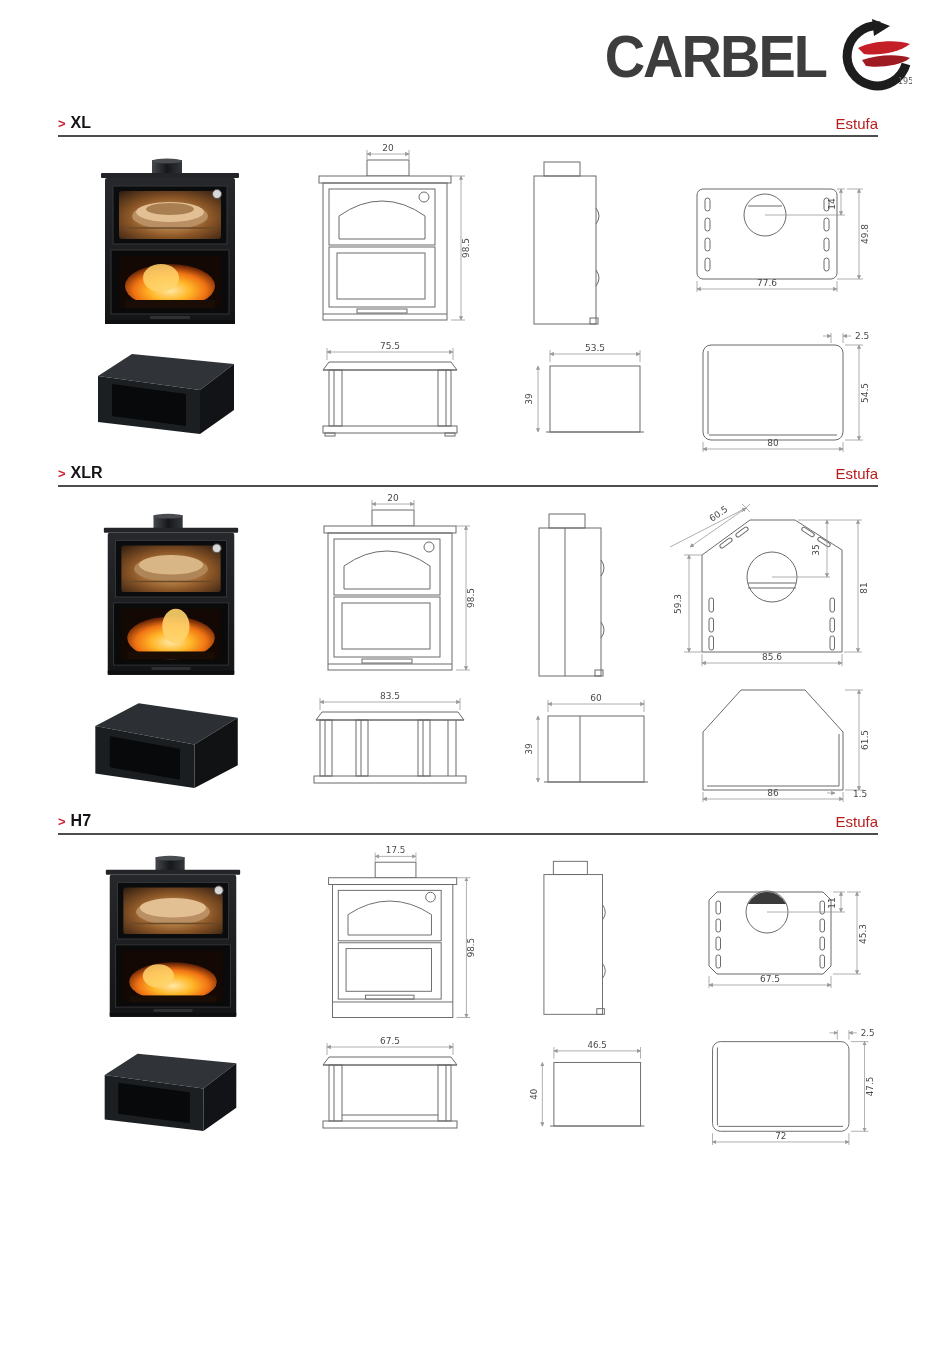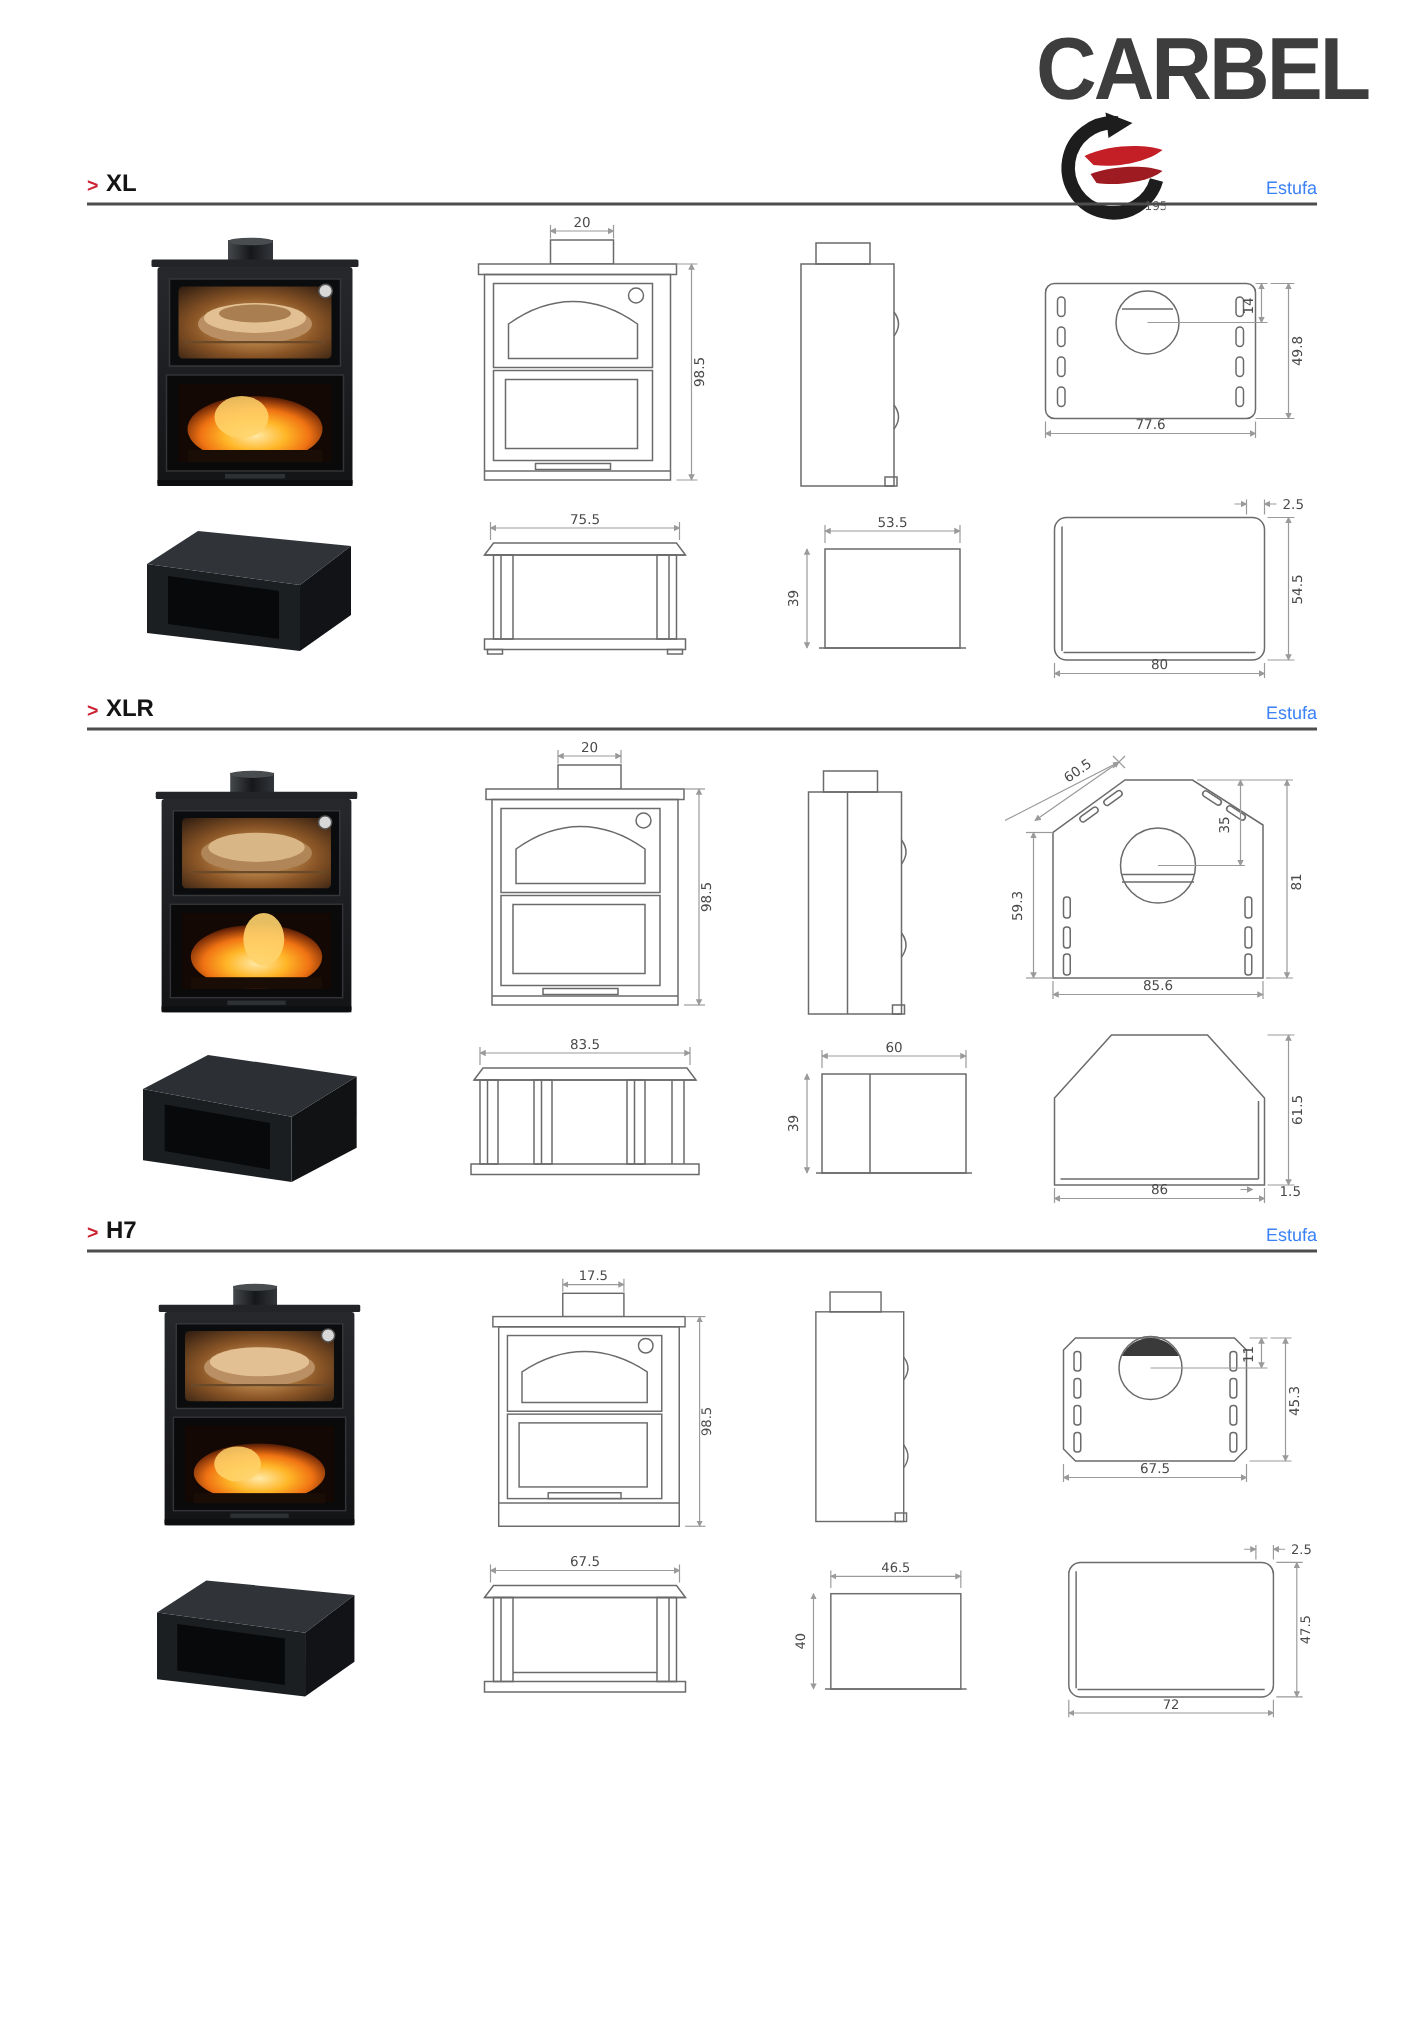--- a/index.html
+++ b/index.html
@@ -1,27 +1,27 @@
 <!DOCTYPE html>
 <html><head>
 <meta charset="utf-8">
 <style>
   html,body{margin:0;padding:0;background:#fff;}
   #page{position:relative;width:950px;height:1354px;background:#ffffff;overflow:hidden;
         font-family:"Liberation Sans",sans-serif;}
   
-  .logo{position:absolute;top:18px;right:38px;display:flex;flex-direction:column;}
+  .logo{position:absolute;top:18px;right:38px;display:flex;align-items:center;}
   .logo-text{font-size:56px;font-weight:900;color:#3d3d3d;letter-spacing:-2px;line-height:1;
              font-family:"Liberation Sans",sans-serif;transform:scaleY(1.05);}
   
   .sec-head{position:absolute;left:58px;width:820px;height:26px;border-bottom:2px solid #4d4d4d;
             display:flex;align-items:flex-end;justify-content:space-between;padding-bottom:3px;}
   .sec-name{font-size:16px;font-weight:bold;color:#141414;display:flex;align-items:center;gap:5px;}
   .chev{color:#cc2130;font-size:13px;font-weight:bold;}
-  .estufa{font-size:12px;color:#3b82f6;}
+  .estufa{font-size:15px;color:#b91c1c;}
   .abs{position:absolute;}
   
   .oln{stroke:#6b6b6b;stroke-width:1;fill:none;}
   .olnf{stroke:#6b6b6b;stroke-width:1;fill:#ffffff;}
   .dim{stroke:#9a9a9a;stroke-width:0.8;fill:none;}
   .dtx{font-family:"DejaVu Sans",sans-serif;font-size:9px;fill:#4a4a4a;}
   svg{display:block;}
 </style>
 </head>
 <body>

